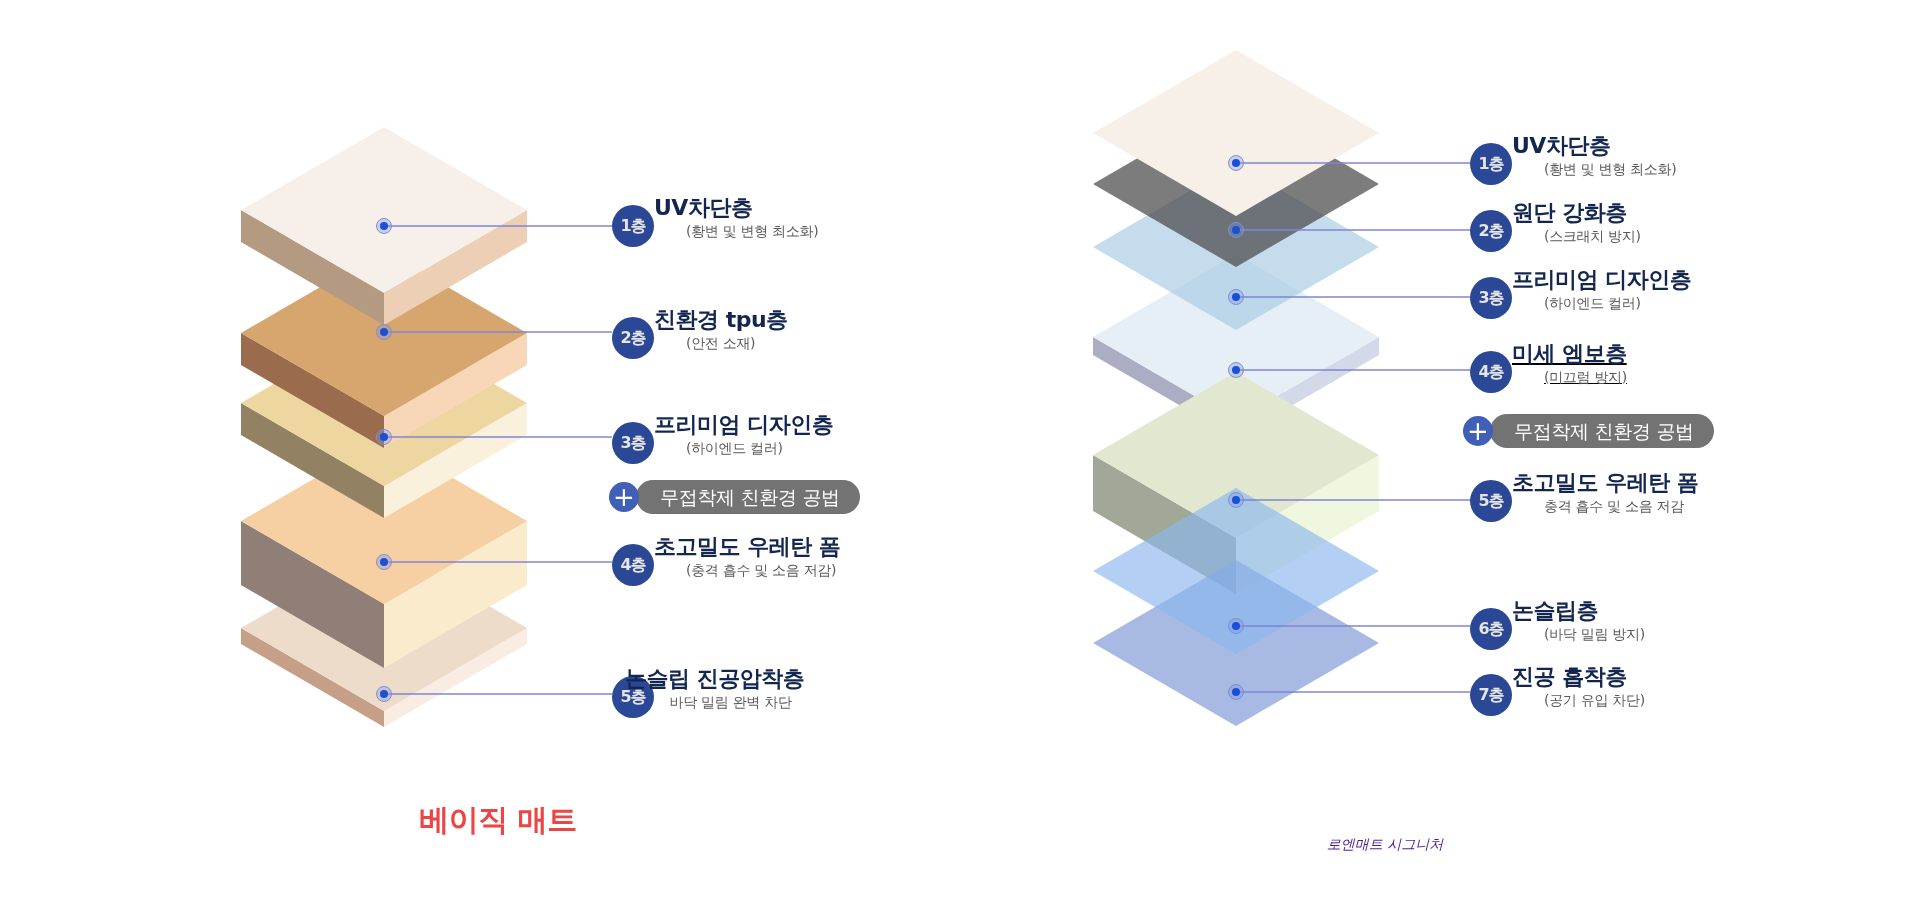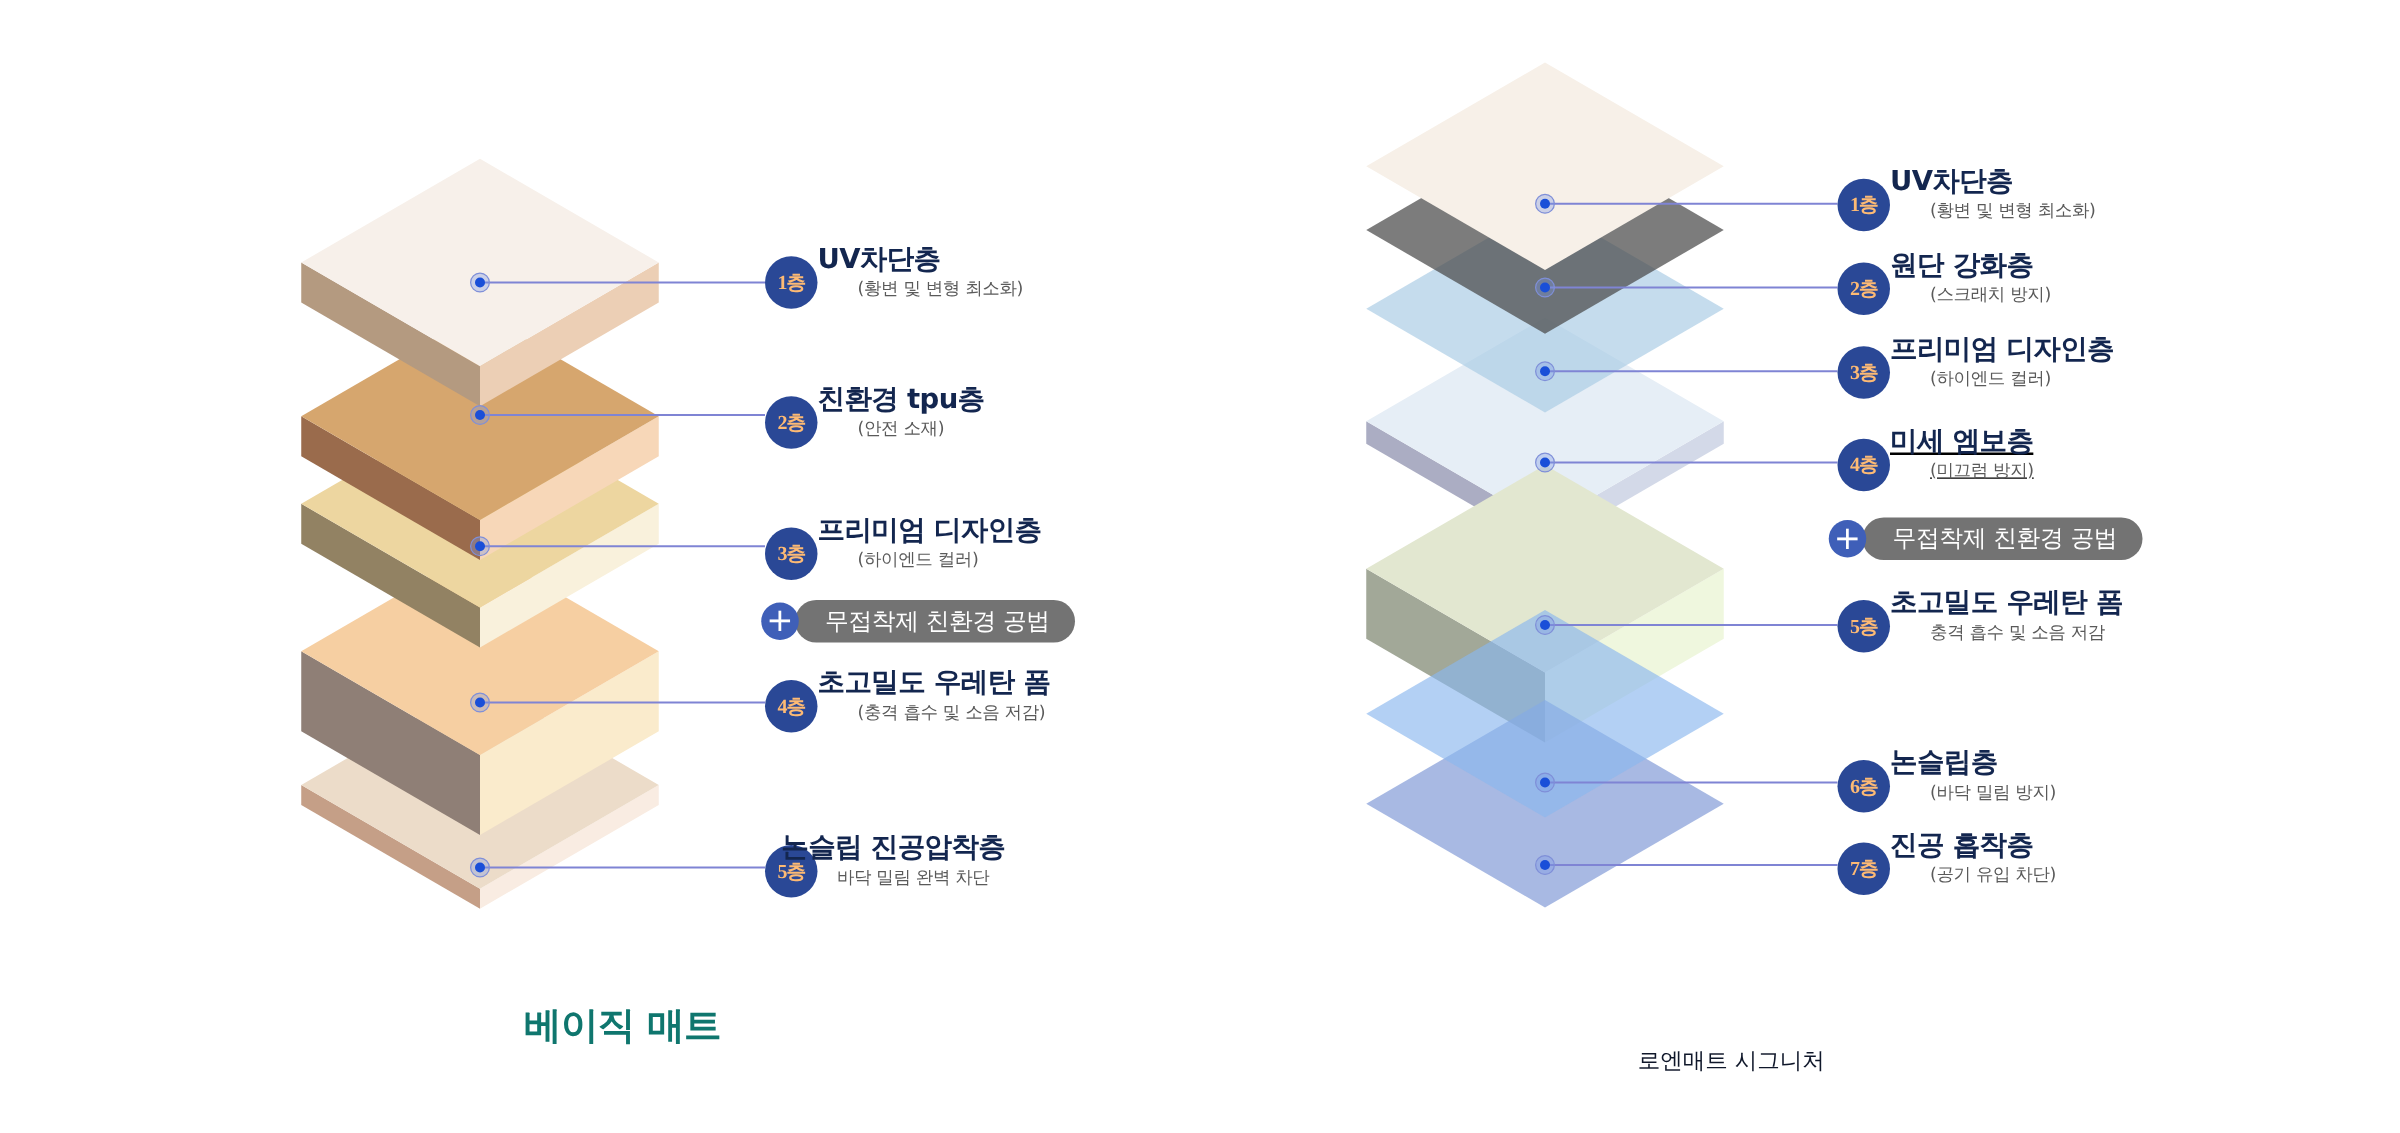--- a/index.html
+++ b/index.html
@@ -1,25 +1,25 @@
 <!DOCTYPE html>
 <html><head>
 <meta charset="utf-8">
 <style>
   html, body { margin: 0; padding: 0; background: #ffffff; }
   body { width: 1920px; height: 906px; position: relative; overflow: hidden; font-family: "DejaVu Sans", "Liberation Sans", sans-serif; }
   #stage { position: absolute; left: 0; top: 0; width: 1920px; height: 906px; }
-  .badge { position: absolute; width: 42px; height: 42px; border-radius: 50%; background: #2a4896; color: #fdba74; font-weight: bold; font-size: 16px; letter-spacing: -1px; display: flex; align-items: center; justify-content: center; font-family: Liberation Serif, serif; }
+  .badge { position: absolute; width: 42px; height: 42px; border-radius: 50%; background: #2a4896; color: #e5e5e5; font-weight: bold; font-size: 16px; letter-spacing: -1px; display: flex; align-items: center; justify-content: center; }
   .text-block { position: absolute; white-space: nowrap; }
   .title { font-size: 22px; font-weight: bold; color: #13264f; letter-spacing: -0.5px; line-height: 26px; }
   .sub { font-size: 14px; color: #5a5a5a; line-height: 20px; letter-spacing: -0.3px; margin-left: 32px; }
   .plus { position: absolute; width: 30px; height: 30px; border-radius: 50%; background: #3f5fb8; color: #fff; font-size: 26px; line-height: 30px; text-align: center; font-family: "DejaVu Sans", sans-serif; z-index: 2; }
   .pill { position: absolute; height: 34px; border-radius: 17px; background: #737373; color: #ffffff; font-size: 19px; line-height: 34px; padding: 0 20px 0 24px; white-space: nowrap; letter-spacing: -0.3px; }
-  .mat-title { position: absolute; font-size: 30px; font-weight: bold; color: #0f766e; transform: translateX(-50%); white-space: nowrap; letter-spacing: -0.5px; text-align: center; }
-  .mat-sub { position: absolute; font-size: 18px; color: #0f172a; transform: translateX(-50%); white-space: nowrap; }
+  .mat-title { position: absolute; font-size: 30px; font-weight: bold; color: #ef4444; transform: translateX(-50%); white-space: nowrap; letter-spacing: -0.5px; text-align: center; }
+  .mat-sub { position: absolute; font-size: 14px; color: #4c1d95; transform: translateX(-50%); white-space: nowrap; font-style: italic; }
 </style>
 </head>
 <body>
 
 <div id="stage">
   <svg id="svg" width="1920" height="906" viewBox="0 0 1920 906" style="position:absolute;left:0;top:0">
       <g>
         <g opacity="1">
           <polygon points="241,628 384,711 384,727 241,644" fill="#c59f87"></polygon>
           <polygon points="527,628 384,711 384,727 527,644" fill="#f9ece2"></polygon>

